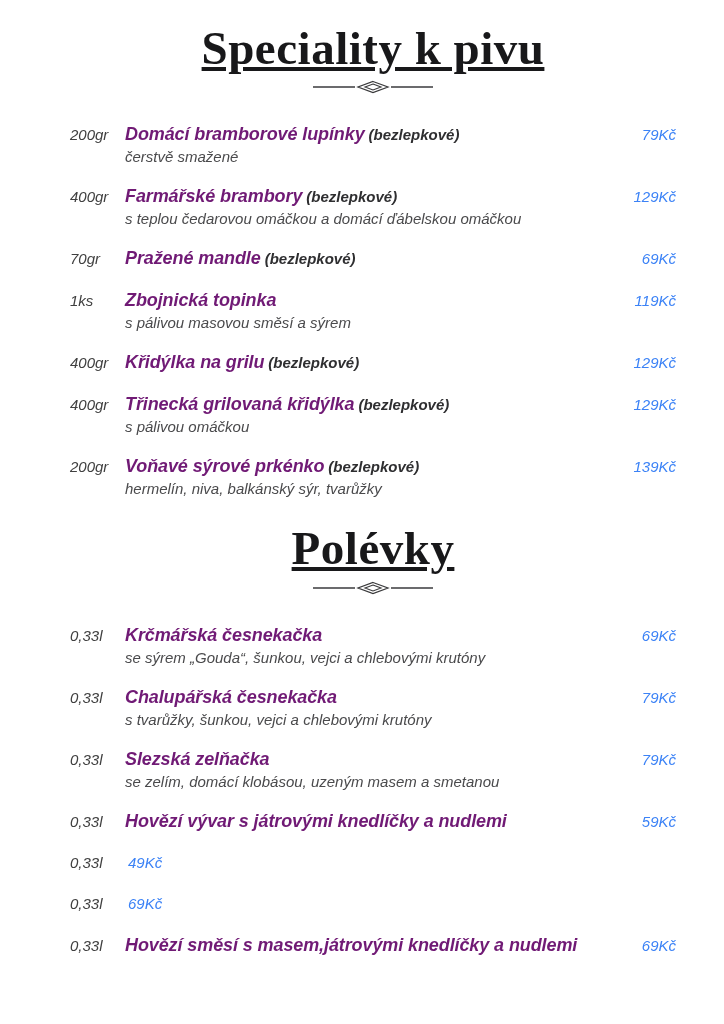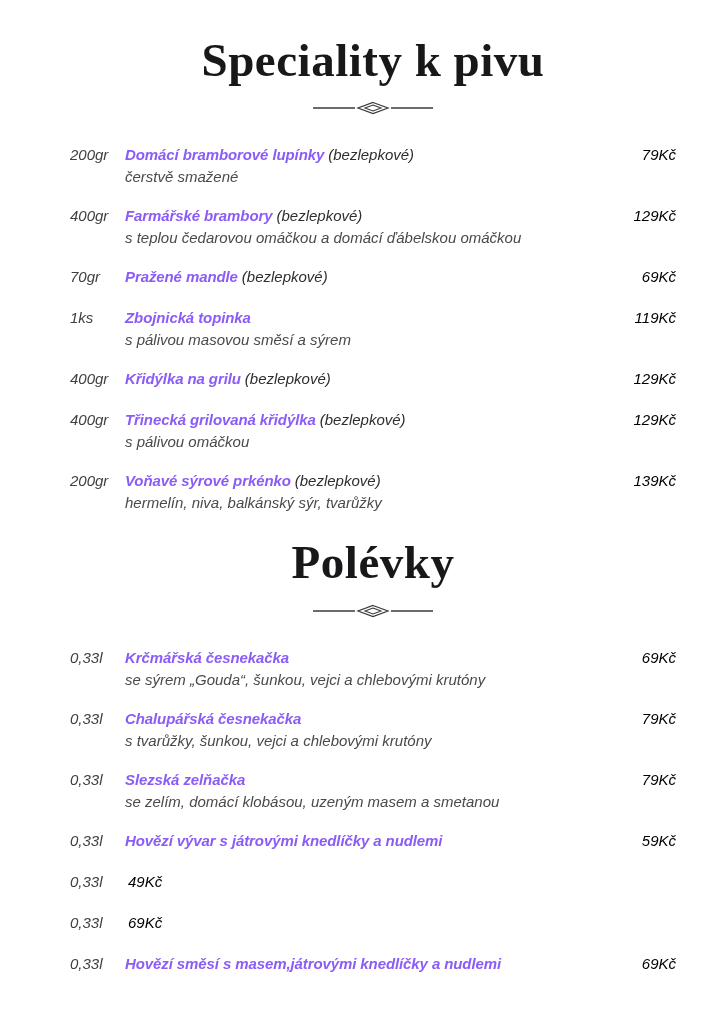--- a/index.html
+++ b/index.html
@@ -18,22 +18,23 @@
     overflow: hidden;
   }
   .menu-section { margin: 0; }
   .section-title {
     font-family: "Liberation Serif", serif;
     font-weight: 700;
     font-size: 47px;
     line-height: 1.05;
     color: #18181a;
     text-align: center;
-    margin: 16px;
+    margin: 4px;
     letter-spacing: 0.5px;
+    text-decoration: underline;
   }
   .ornament {
     text-align: center;
     margin: 7px 0 0 0;
     line-height: 0;
   }
   .ornament svg { display: inline-block; }
   .items {
     margin-top: 30px;
   }
@@ -55,39 +56,39 @@
     white-space: nowrap;
   }
   .name-wrap {
     flex: 1;
     margin-left: 9px;
     line-height: 20px;
   }
   .name {
     font-weight: 700;
     font-style: italic;
-    font-size: 15px;
-    color: #8b5cf6;
+    font-size: 18px;
+    color: #701a75;
     letter-spacing: -0.1px;
   }
   .note {
     font-style: italic;
-    font-weight: 400;
+    font-weight: 700;
     font-size: 15px;
     color: #2e2e30;
     margin-left: 4px;
   }
   .note:empty { display: none; }
   .price {
     flex: none;
     margin-left: 12px;
     font-style: italic;
     font-size: 15px;
     line-height: 20px;
-    color: #000000;
+    color: #3b82f6;
     text-align: right;
     white-space: nowrap;
   }
   .desc {
     margin: 3px 0 0 55px;
     font-style: italic;
     font-size: 15px;
     line-height: 17px;
     color: #4a4a4c;
   }

